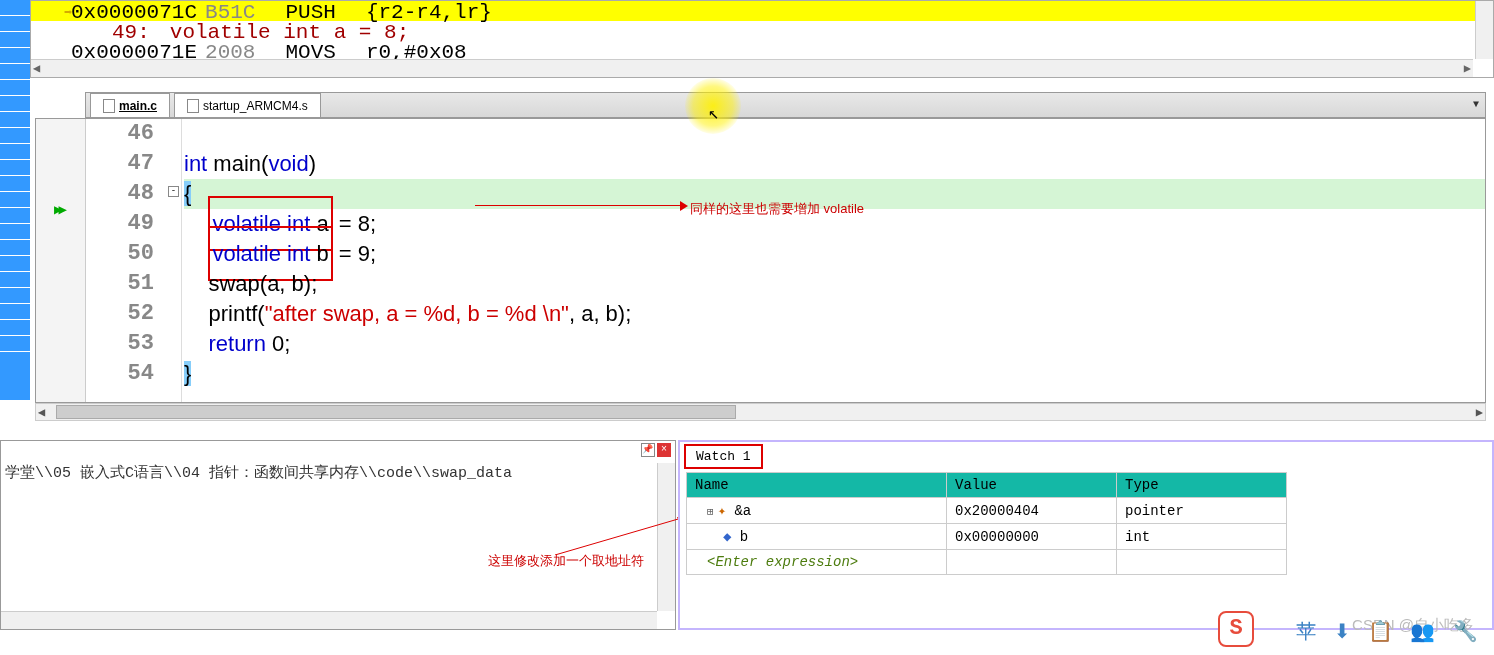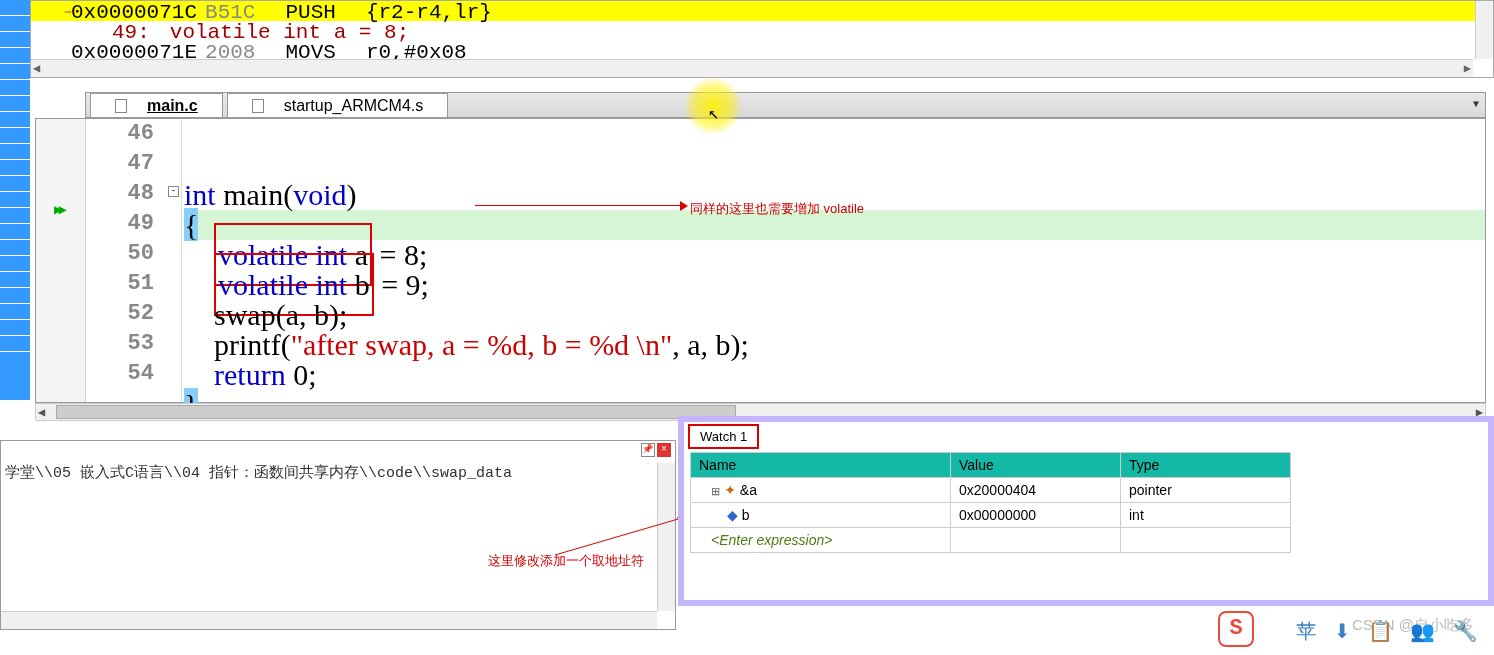--- a/index.html
+++ b/index.html
@@ -13,32 +13,32 @@
 .disasm-hl { background: #ffff00; }
 .arrow-yellow { position: absolute; left: 33px; top: 3px; color: #d4aa00; font-size: 14px; }
 .addr { color: #000; }
 .opcode { color: #888; margin-left: 8px; }
 .instr { color: #000; margin-left: 30px; }
 .disasm-scroll { position: absolute; bottom: 0; left: 0; right: 20px; height: 18px; background: #f0f0f0; border-top: 1px solid #ccc; display:flex; align-items:center; justify-content:space-between; padding:0 2px; }
 .disasm-scroll span { color:#666; font-size:12px; }
 .disasm-rscroll { position:absolute; right:0; top:0; bottom:18px; width:18px; background:#f0f0f0; border-left:1px solid #ccc; }
 
 .tabs-bar { position: absolute; left: 85px; top: 92px; right: 8px; height: 26px; background: linear-gradient(#e8e8e8,#d8d8d8); border: 1px solid #999; display: flex; align-items: flex-end; }
-.tab { height: 24px; padding: 2px 24px; margin-left: 4px; background: #fff; border: 1px solid #999; border-bottom: none; font-family: Tahoma, sans-serif; font-size: 16px; display: flex; align-items: center; gap: 20px; }
+.tab { height: 24px; padding: 2px 12px; margin-left: 4px; background: #fff; border: 1px solid #999; border-bottom: none; font-family: Tahoma, sans-serif; font-size: 12px; display: flex; align-items: center; gap: 4px; }
 .tab.active { background: #fff; font-weight: bold; text-decoration: underline; }
 .tab-icon { width: 12px; height: 14px; background: #fff; border: 1px solid #888; display: inline-block; }
 .tab-dropdown { position:absolute; right:6px; top:6px; color:#333; font-size:10px; }
 
 .code-area { position: absolute; left: 35px; top: 118px; right: 8px; height: 285px; border: 1px solid #999; background: #fff; display: flex; }
 .code-margin { width: 50px; background: #f4f4f4; border-right: 1px solid #ccc; position:relative; }
 .exec-arrows { position:absolute; left:18px; top:82px; color:#0a0; font-size:14px; letter-spacing:-4px; }
 .linenum-col { width: 80px; text-align: right; color: #888; font-size: 22px; line-height: 30px; padding-right: 12px; font-family: 'Courier New', monospace; font-weight: bold; }
 .fold-col { width: 16px; border-right: 1px solid #ddd; position: relative; }
 .fold-mark { position: absolute; left: 2px; top: 67px; width: 11px; height: 11px; border: 1px solid #888; font-size: 9px; text-align: center; line-height: 9px; background: #fff; }
-.code-col { flex: 1; font-size: 30px; line-height: 30px; font-family: Liberation Serif, serif; padding-left: 2px; position: relative; margin-top: 31px; }
+.code-col { flex: 1; font-size: 22px; line-height: 30px; font-family: Liberation Sans, sans-serif; padding-left: 2px; position: relative; }
 .code-row { height: 30px; white-space: pre; }
 .code-row.hl { background: #d5f5d5; }
 .kw { color: #0000cc; }
 .str { color: #cc0000; }
 .brace-hl { background: #87cefa; }
 .red-box { border: 2px solid #d00; padding: 13px 2px; }
 
 .annot1 { position: absolute; left: 690px; top: 200px; color: #cc0000; font-size: 13px; font-family: SimSun, sans-serif; }
 .arrow-line1 { position: absolute; left: 475px; top: 205px; width: 210px; height: 2px; border-top: 1px solid #d00; }
 .arrow-line1::after { content: ''; position: absolute; right: -8px; top: -5px; border: 5px solid transparent; border-left: 8px solid #d00; }
@@ -52,21 +52,21 @@
 .bl-header .pin { width: 14px; height: 14px; border: 1px solid #888; font-size: 9px; text-align: center; }
 .bl-header .close { width: 14px; height: 14px; background: #d33; color: #fff; font-size: 10px; text-align: center; line-height: 14px; }
 .bl-content { position: absolute; top: 22px; left: 4px; right: 20px; bottom: 18px; font-family: SimSun, 'Courier New', monospace; font-size: 15px; color: #333; overflow: hidden; }
 .bl-rscroll { position:absolute; right:0; top:22px; bottom:18px; width:18px; background:#f0f0f0; border-left:1px solid #ccc;}
 .bl-bscroll { position:absolute; left:0; right:18px; bottom:0; height:18px; background:#f0f0f0; border-top:1px solid #ccc;}
 
 .annot2 { position: absolute; left: 488px; top: 552px; color: #cc0000; font-size: 13px; font-family: SimSun, sans-serif; }
 .arrow-line2 { position: absolute; left: 555px; top: 515px; width: 140px; height: 40px; }
 .arrow-line2 svg { width: 100%; height: 100%; }
 
-.watch-panel { position: absolute; left: 678px; top: 416px; right: 0; height: 190px; border: 6px solid #c4b5fd; background: #fff; font-family: Liberation Sans, sans-serif; }
+.watch-panel { position: absolute; left: 678px; top: 440px; right: 0; height: 190px; border: 2px solid #c4b5fd; background: #fff; font-family: Liberation Mono, monospace; }
 .watch-tab { position: absolute; left: 4px; top: 2px; padding: 3px 10px; font-size: 13px; border: 2px solid #d00; background: #fff; }
 .watch-table { position: absolute; top: 30px; left: 6px; right: 6px; border-collapse: collapse; font-size: 14px; }
 .watch-table th { text-align: left; background: #14b8a6; border: 1px solid #ccc; padding: 4px 8px; font-weight: normal; }
 .watch-table td { border: 1px solid #ccc; padding: 4px 8px; }
 .watch-table td.name { padding-left: 20px; }
 .expand { color: #666; margin-right: 4px; font-size: 11px; }
 .enter-expr { color: #4d7c0f; font-style: italic; }
 
 .cursor-glow { position: absolute; left: 685px; top: 78px; width: 56px; height: 56px; border-radius: 50%; background: radial-gradient(circle, rgba(255,240,0,0.9) 0%, rgba(255,240,0,0.5) 50%, rgba(255,240,0,0) 75%); z-index: 100; }
 .cursor-ptr { position: absolute; left: 708px; top: 102px; font-size: 18px; z-index: 101; color: #000; }

